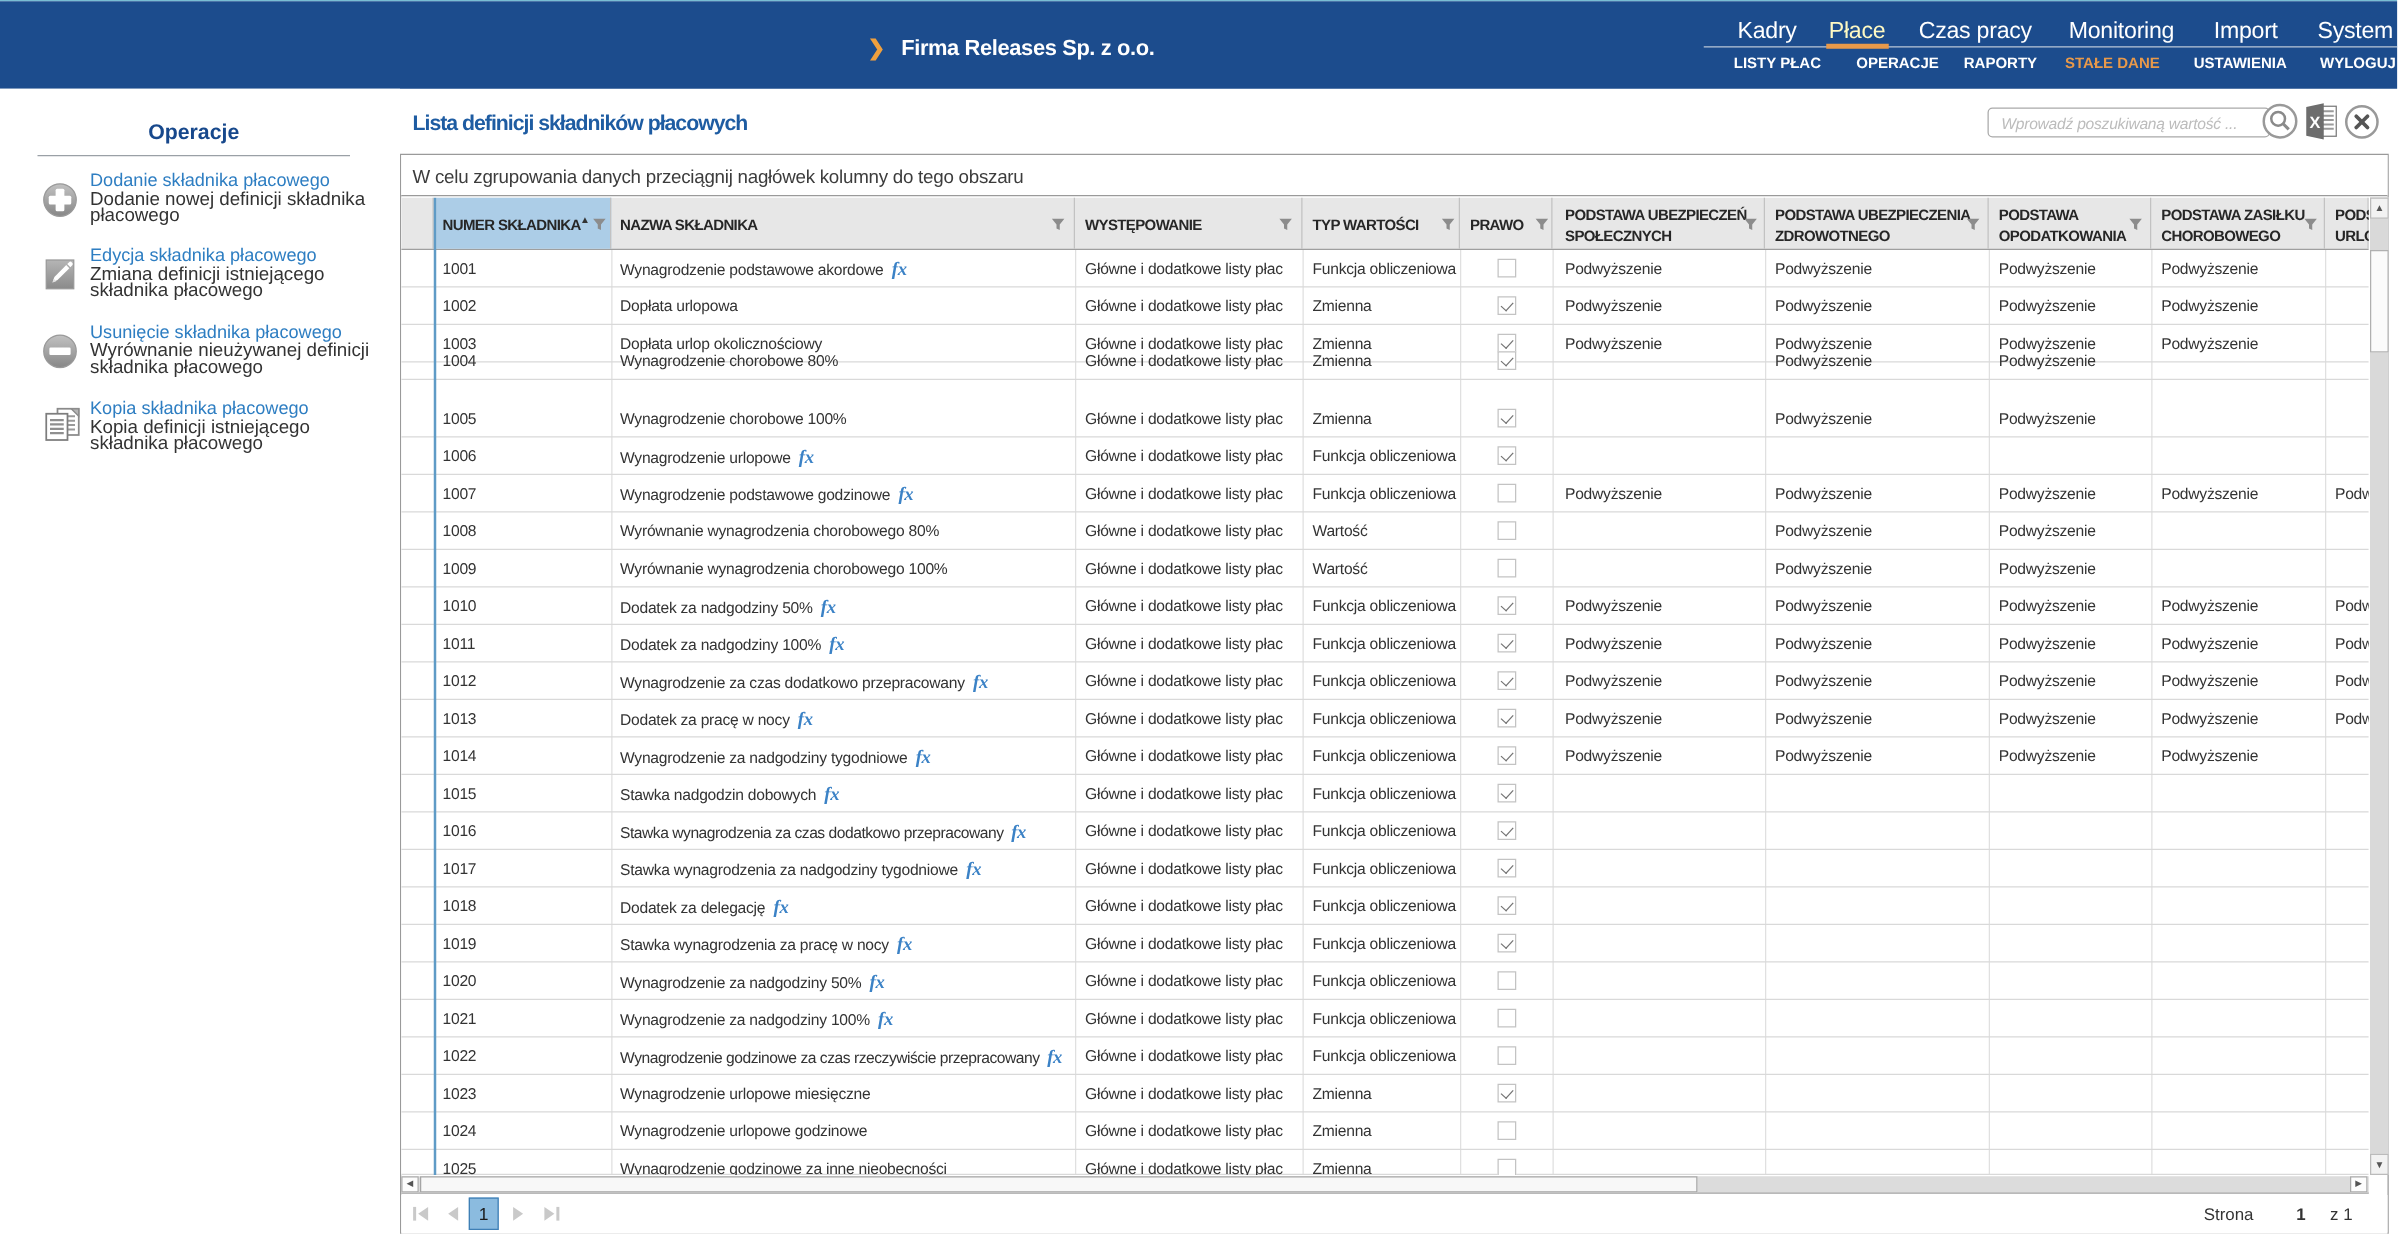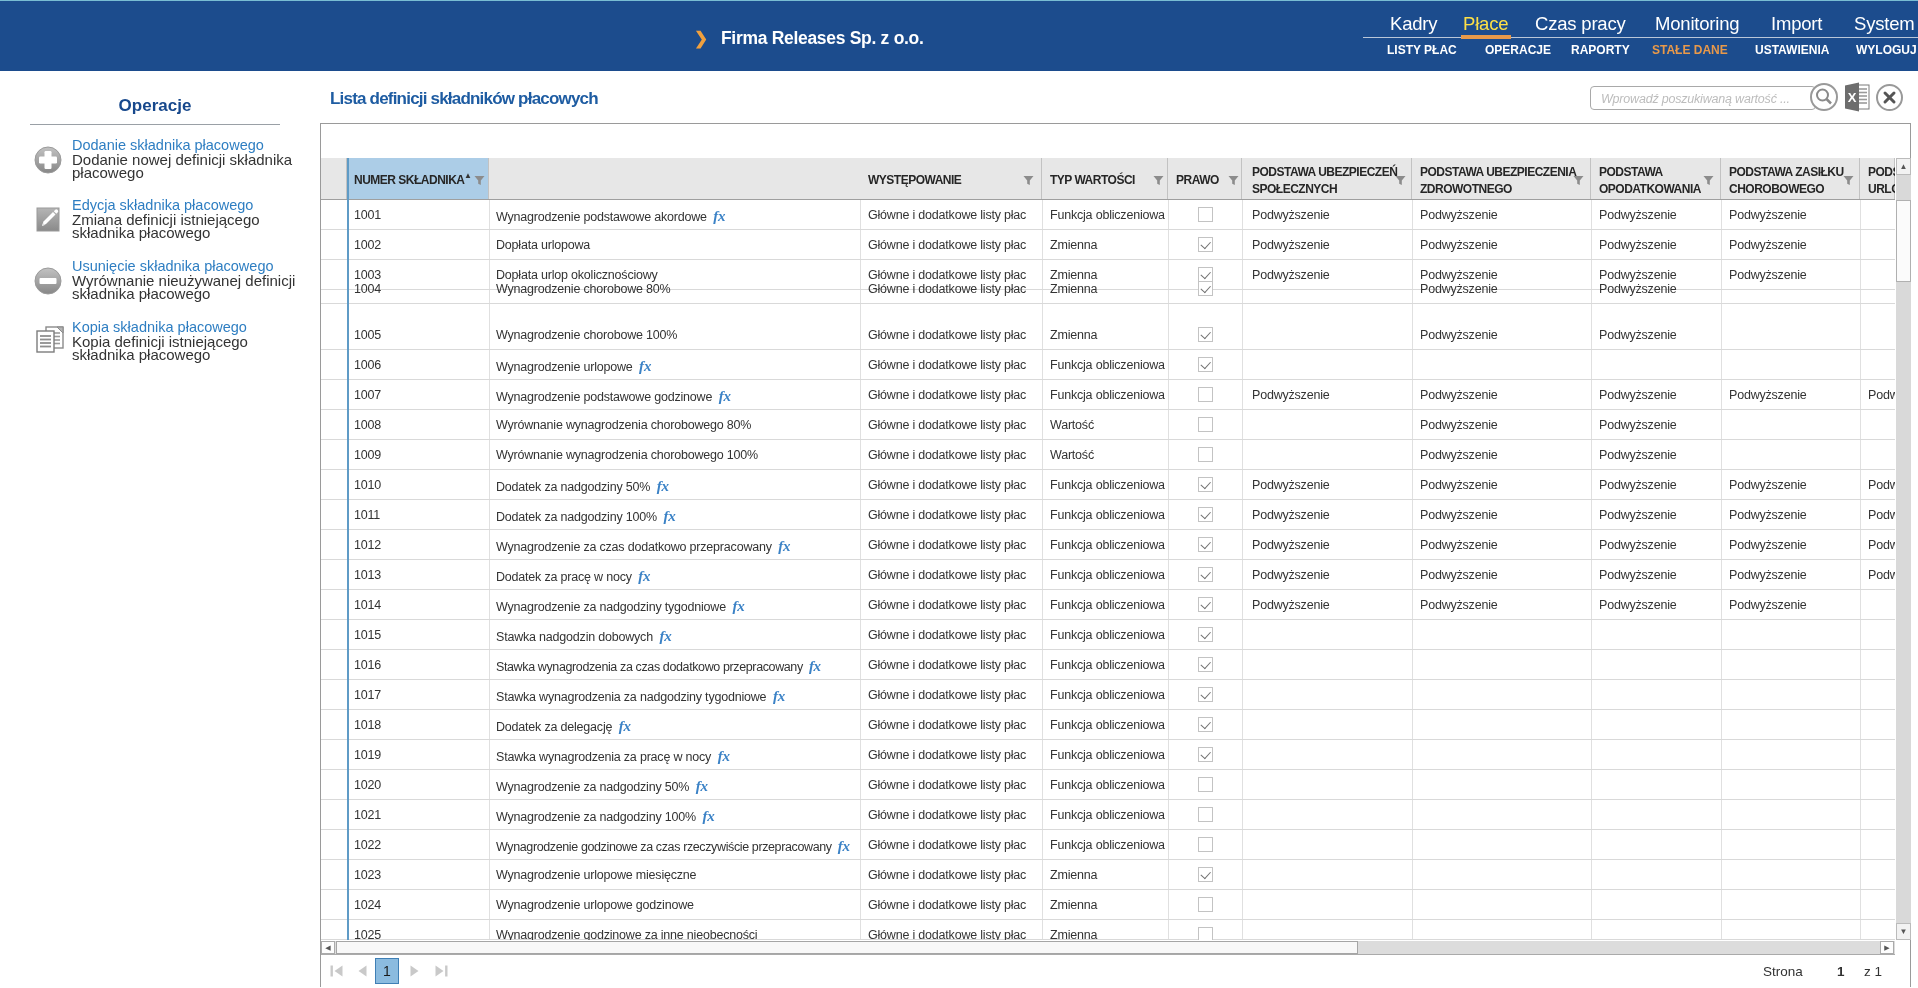--- a/index.html
+++ b/index.html
@@ -7,21 +7,21 @@
 #header { position:absolute; left:0; top:1px; width:1918px; height:70px; background:#1c4c8d; }
 #logo { position:absolute; left:12px; top:11px; color:#fff; font-weight:bold; font-size:50px; letter-spacing:2.6px; }
 #logo .idot { position:absolute; left:1px; top:16px; width:7px; height:7px; background:#f0a03e; border-radius:1px; }
 #logo .istem { position:absolute; left:0px; top:25px; width:8px; height:21px; background:#f0a03e; }
 #logo .ifoot { position:absolute; left:8px; top:31px; width:6px; height:8px; background:#f0a03e; }
 #logo .ptxt { margin-left:15px; }
 #company { position:absolute; left:694px; top:27px; color:#fff; font-weight:bold; font-size:17.5px; letter-spacing:-0.3px; }
 #company .chev { color:#f0a03e; font-size:17px; margin-right:13px; font-weight:bold; }
 #mainnav { position:absolute; left:0; top:12px; width:1918px; }
 #mainnav span { position:absolute; top:0; color:#fff; font-size:18.5px; letter-spacing:-0.2px; }
-#mainnav span.act { color:#fde047; }
+#mainnav span.act { color:#fef9c3; }
 #navline { position:absolute; left:1363px; top:36px; width:555px; height:1px; background:#b9c6d8; }
 #actline { position:absolute; left:1461px; top:34px; width:50px; height:4px; background:#e8994a; }
 #subnav { position:absolute; left:0; top:42px; width:1918px; }
 #subnav span { position:absolute; top:0; color:#fff; font-size:12px; font-weight:bold; }
 #subnav span.act { color:#e8994a; }
 
 #sidebar { position:absolute; left:0; top:71px; width:320px; height:917px; background:#fff; }
 #optitle { position:absolute; left:0; top:25px; width:310px; text-align:center; color:#17488c; font-size:17px; font-weight:bold; }
 #ophr { position:absolute; left:30px; top:53px; width:250px; height:1px; background:#9aa0a6; }
 .sit { position:absolute; left:72px; color:#2e7ec2; font-size:14.5px; }
@@ -174,27 +174,36 @@
         <text x="8" y="20" font-size="13" font-weight="bold" fill="#fff" text-anchor="middle" font-family="Liberation Sans">X</text>
       </svg>
     </div>
   <div id="xbtn" class="circbtn"><svg width="23" height="23" viewBox="0 0 23 23">
         <g stroke="#555" stroke-width="3" stroke-linecap="round">
           <line x1="7" y1="7" x2="16" y2="16"></line>
           <line x1="16" y1="7" x2="7" y2="16"></line>
         </g>
       </svg></div>
   <div id="panel">
+    <div id="groupbar">
+        <span>W celu zgrupowania danych przeciągnij nagłówek kolumny do tego obszaru</span>
+      </div>
     <div id="grid">
       <div id="ghead">
           <div class="hc" style="left:0px;width:26px"></div>
           <div class="hc blue" style="left:28px;width:140px">
             <span class="ht" style="left:5px">NUMER SKŁADNIKA</span>
             <span class="sort">▲</span>
             <span class="fpos" style="left:125px"><svg class="fun" width="11" height="11" viewBox="0 0 11 11">
+                <path d="M0.5 1 L10.5 1 L6.8 5.5 L6.8 10 L4.2 8.8 L4.2 5.5 Z" fill="#8c8c8c"></path>
+              </svg></span>
+          </div>
+          <div class="hc" style="left:168px;width:371px">
+            <span class="ht" style="left:7px">NAZWA SKŁADNIKA</span>
+            <span class="fpos" style="left:352px"><svg class="fun" width="11" height="11" viewBox="0 0 11 11">
                 <path d="M0.5 1 L10.5 1 L6.8 5.5 L6.8 10 L4.2 8.8 L4.2 5.5 Z" fill="#8c8c8c"></path>
               </svg></span>
           </div>
           <div class="hc" style="left:539px;width:182px">
             <span class="ht" style="left:8px">WYSTĘPOWANIE</span>
             <span class="fpos" style="left:163px"><svg class="fun" width="11" height="11" viewBox="0 0 11 11">
                 <path d="M0.5 1 L10.5 1 L6.8 5.5 L6.8 10 L4.2 8.8 L4.2 5.5 Z" fill="#8c8c8c"></path>
               </svg></span>
           </div>
           <div class="hc" style="left:721px;width:126px">

